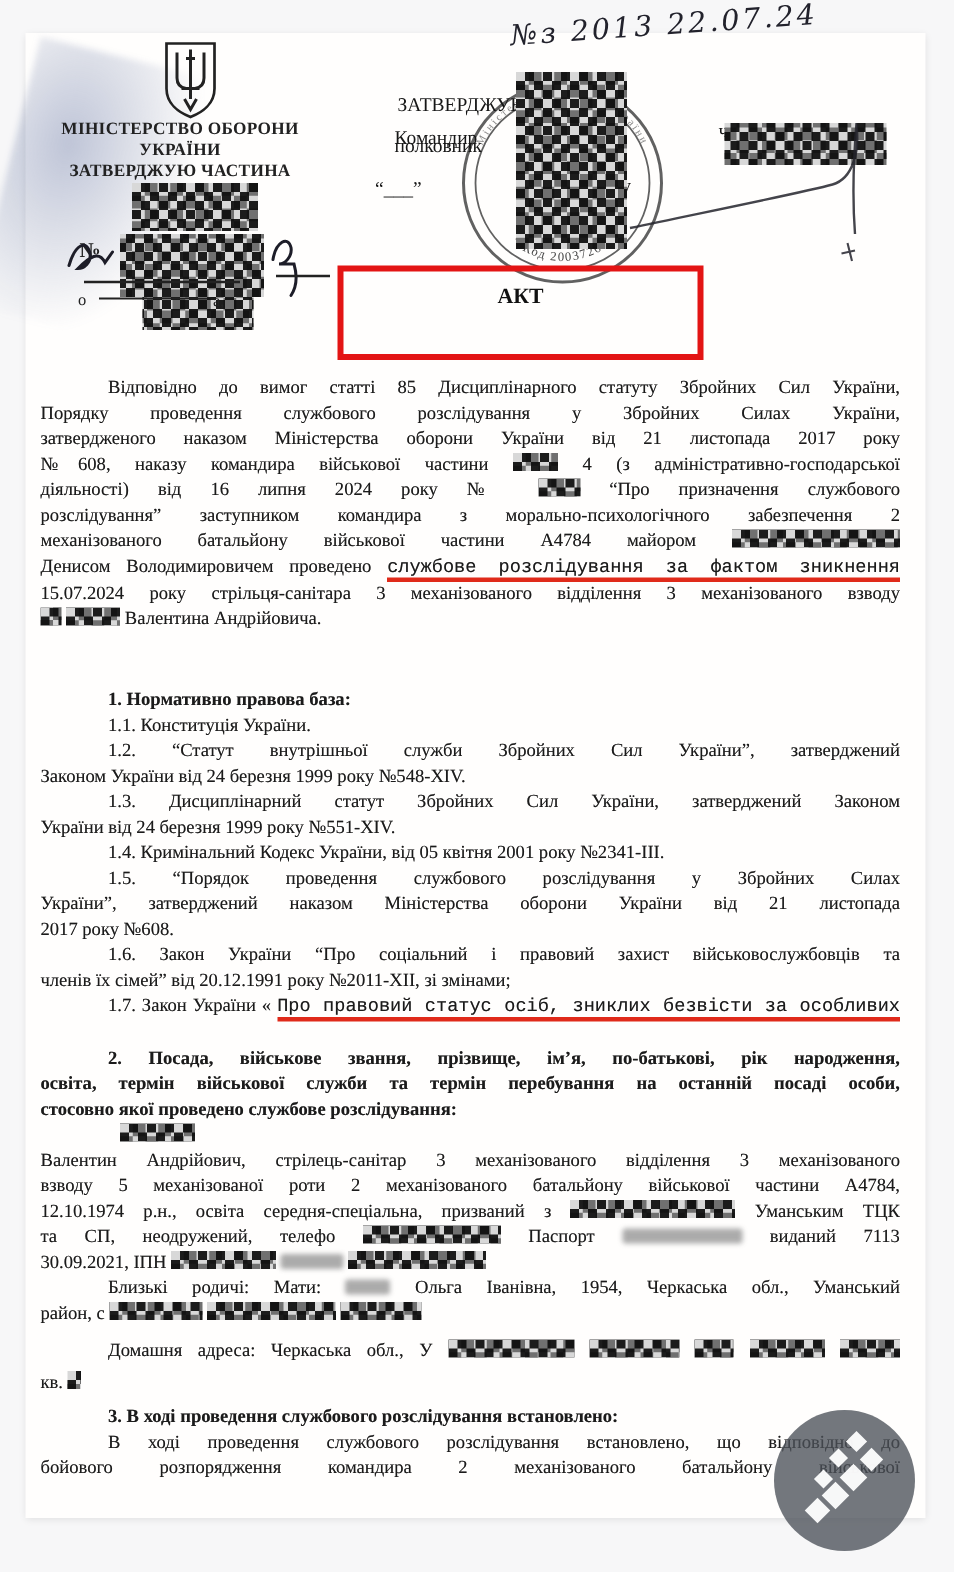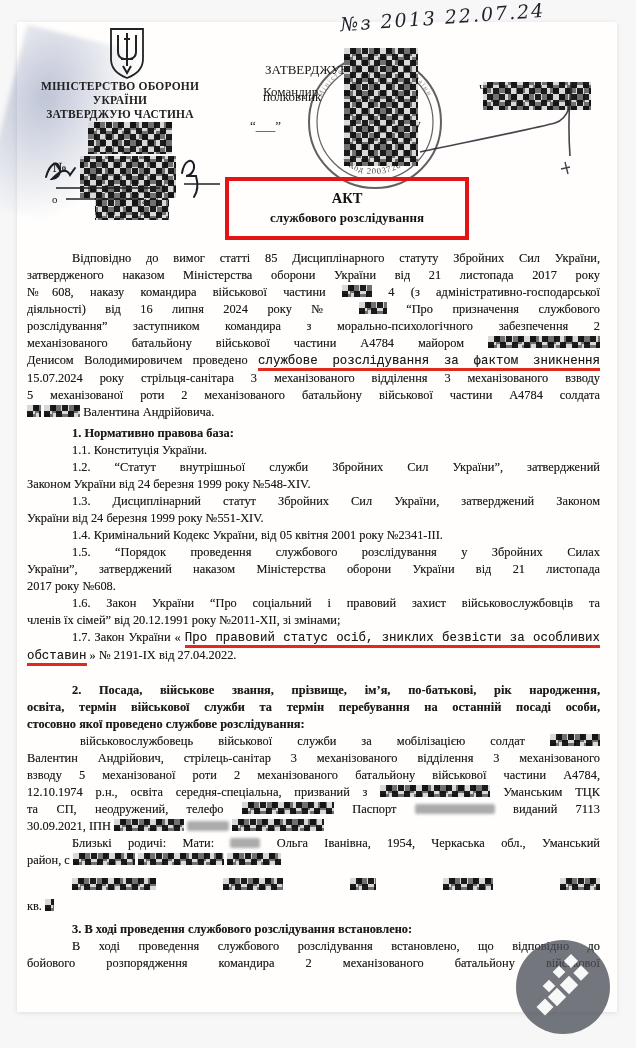--- a/index.html
+++ b/index.html
@@ -128,60 +128,58 @@
     <div class="mosaic right-block s2"></div>
 
     <svg class="pen" width="390" height="200" viewBox="0 0 390 200">
       <path d="M173,146 C230,134 290,122 308,117 C322,113 326,94 324,78 M324,76 C322,100 321,124 323,150" fill="none" stroke="#23232c" stroke-width="1.6" opacity=".85"></path>
       <path d="M318,156 l3,12 M314,163 l9,-2" stroke="#23232c" stroke-width="1.4" opacity=".85"></path>
     </svg>
     <div class="hand-date">№з 2013 22.07.24</div>
 
     <div class="title-box">
       <div class="t1">АКТ</div>
-      <div class="t2">службового розслідування</div>
     </div>
 
     <div id="doc-body">
         <div class="line ind"><span>Відповідно до вимог статті 85 Дисциплінарного статуту Збройних Сил України,</span></div>
+        <div class="line "><span>Порядку проведення службового розслідування у Збройних Силах України,</span></div>
         <div class="line "><span>затвердженого наказом Міністерства оборони України від 21 листопада 2017 року</span></div>
         <div class="line "><span>№608, наказу командира військової частини</span> <span class="px" style="width: 30px;"></span> <span>4 (з адміністративно-господарської</span></div>
         <div class="line "><span>діяльності) від 16 липня 2024 року №</span> <span class="px" style="width: 28px;"></span> <span>“Про призначення службового</span></div>
         <div class="line "><span>розслідування” заступником командира з морально-психологічного забезпечення 2</span></div>
         <div class="line "><span>механізованого батальйону військової частини А4784 майором</span> <span class="px" style="width: 112px;"></span></div>
         <div class="line "><span>Денисом Володимировичем проведено</span> <span class="rul">службове розслідування за фактом зникнення</span></div>
         <div class="line "><span>15.07.2024 року стрільця-санітара 3 механізованого відділення 3 механізованого взводу</span></div>
-        <div class="line "><span>5 механізованої роти 2 механізованого батальйону військової частини А4784 солдата</span></div>
         <div class="line left"><span class="px" style="width: 14px;"></span> <span class="px" style="width: 36px;"></span> <span>Валентина Андрійовича.</span></div>
-        <div class="line ind left bold" style="margin-top: 4px;"><span>1. Нормативно правова база:</span></div>
+        <div class="line ind left bold" style="margin-top: 37px;"><span>1. Нормативно правова база:</span></div>
         <div class="line ind left"><span>1.1. Конституція України.</span></div>
         <div class="line ind"><span>1.2. “Статут внутрішньої служби Збройних Сил України”, затверджений</span></div>
         <div class="line left"><span>Законом України від 24 березня 1999 року №548-XIV.</span></div>
         <div class="line ind"><span>1.3. Дисциплінарний статут Збройних Сил України, затверджений Законом</span></div>
         <div class="line left"><span>України від 24 березня 1999 року №551-XIV.</span></div>
         <div class="line ind left"><span>1.4. Кримінальний Кодекс України, від 05 квітня 2001 року №2341-III.</span></div>
         <div class="line ind"><span>1.5. “Порядок проведення службового розслідування у Збройних Силах</span></div>
         <div class="line "><span>України”, затверджений наказом Міністерства оборони України від 21 листопада</span></div>
         <div class="line left"><span>2017 року №608.</span></div>
         <div class="line ind"><span>1.6. Закон України “Про соціальний і правовий захист військовослужбовців та</span></div>
         <div class="line left"><span>членів їх сімей” від 20.12.1991 року №2011-XII, зі змінами;</span></div>
         <div class="line ind"><span>1.7. Закон України «</span> <span class="rul">Про правовий статус осіб, зниклих безвісти за особливих</span></div>
-        <div class="line left"><span class="rul">обставин</span> <span>» № 2191-IX від 27.04.2022.</span></div>
         <div class="line ind bold" style="margin-top: 17px;"><span>2. Посада, військове звання, прізвище, ім’я, по-батькові, рік народження,</span></div>
         <div class="line bold"><span>освіта, термін військової служби та термін перебування на останній посаді особи,</span></div>
         <div class="line left bold"><span>стосовно якої проведено службове розслідування:</span></div>
-        <div class="line ind2"><span>військовослужбовець військової служби за мобілізацією солдат</span> <span class="px" style="width: 50px;"></span></div>
+        <div class="line ind2"> <span class="px" style="width: 50px;"></span></div>
         <div class="line "><span>Валентин Андрійович, стрілець-санітар 3 механізованого відділення 3 механізованого</span></div>
         <div class="line "><span>взводу 5 механізованої роти 2 механізованого батальйону військової частини А4784,</span></div>
         <div class="line "><span>12.10.1974 р.н., освіта середня-спеціальна, призваний з</span> <span class="px" style="width: 110px;"></span> <span>Уманським ТЦК</span></div>
         <div class="line "><span>та СП, неодружений, телефо</span> <span class="px" style="width: 92px;"></span> <span>Паспорт</span> <span class="sm" style="width: 80px;"></span> <span>виданий 7113</span></div>
         <div class="line left"><span>30.09.2021, ІПН</span> <span class="px" style="width: 70px;"></span> <span class="sm" style="width: 42px;"></span> <span class="px" style="width: 92px;"></span></div>
         <div class="line ind" style="margin-top: 0;"><span>Близькі родичі: Мати:</span> <span class="sm" style="width: 30px;"></span> <span>Ольга Іванівна, 1954, Черкаська обл., Уманський</span></div>
         <div class="line left"><span>район, с</span> <span class="px" style="width: 62px;"></span> <span class="px" style="width: 86px;"></span> <span class="px" style="width: 54px;"></span></div>
-        <div class="line ind" style="margin-top: 8px;"> <span class="px" style="width: 84px;"></span> <span class="px" style="width: 60px;"></span> <span class="px" style="width: 26px;"></span> <span class="px" style="width: 50px;"></span> <span class="px" style="width: 40px;"></span></div>
+        <div class="line ind" style="margin-top: 8px;"><span>Домашня адреса: Черкаська обл., У</span> <span class="px" style="width: 84px;"></span> <span class="px" style="width: 60px;"></span> <span class="px" style="width: 26px;"></span> <span class="px" style="width: 50px;"></span> <span class="px" style="width: 40px;"></span></div>
         <div class="line left" style="margin-top: 4px;"><span>кв.</span> <span class="px" style="width: 9px;"></span></div>
         <div class="line ind left bold" style="margin-top: 6px;"><span>3. В ході проведення службового розслідування встановлено:</span></div>
         <div class="line ind"><span>В ході проведення службового розслідування встановлено, що відповідно до</span></div>
         <div class="line "><span>бойового розпорядження командира 2 механізованого батальйону військової</span></div>
       </div>
 
     <svg class="wm" width="96" height="96" viewBox="0 0 96 96">
       <circle cx="48" cy="48" r="47" fill="#4c5158" opacity=".78"></circle>
       <g fill="#ffffff" opacity=".95">
         <rect x="-6" y="-6" width="12" height="12" transform="translate(30,68) rotate(45)"></rect>

